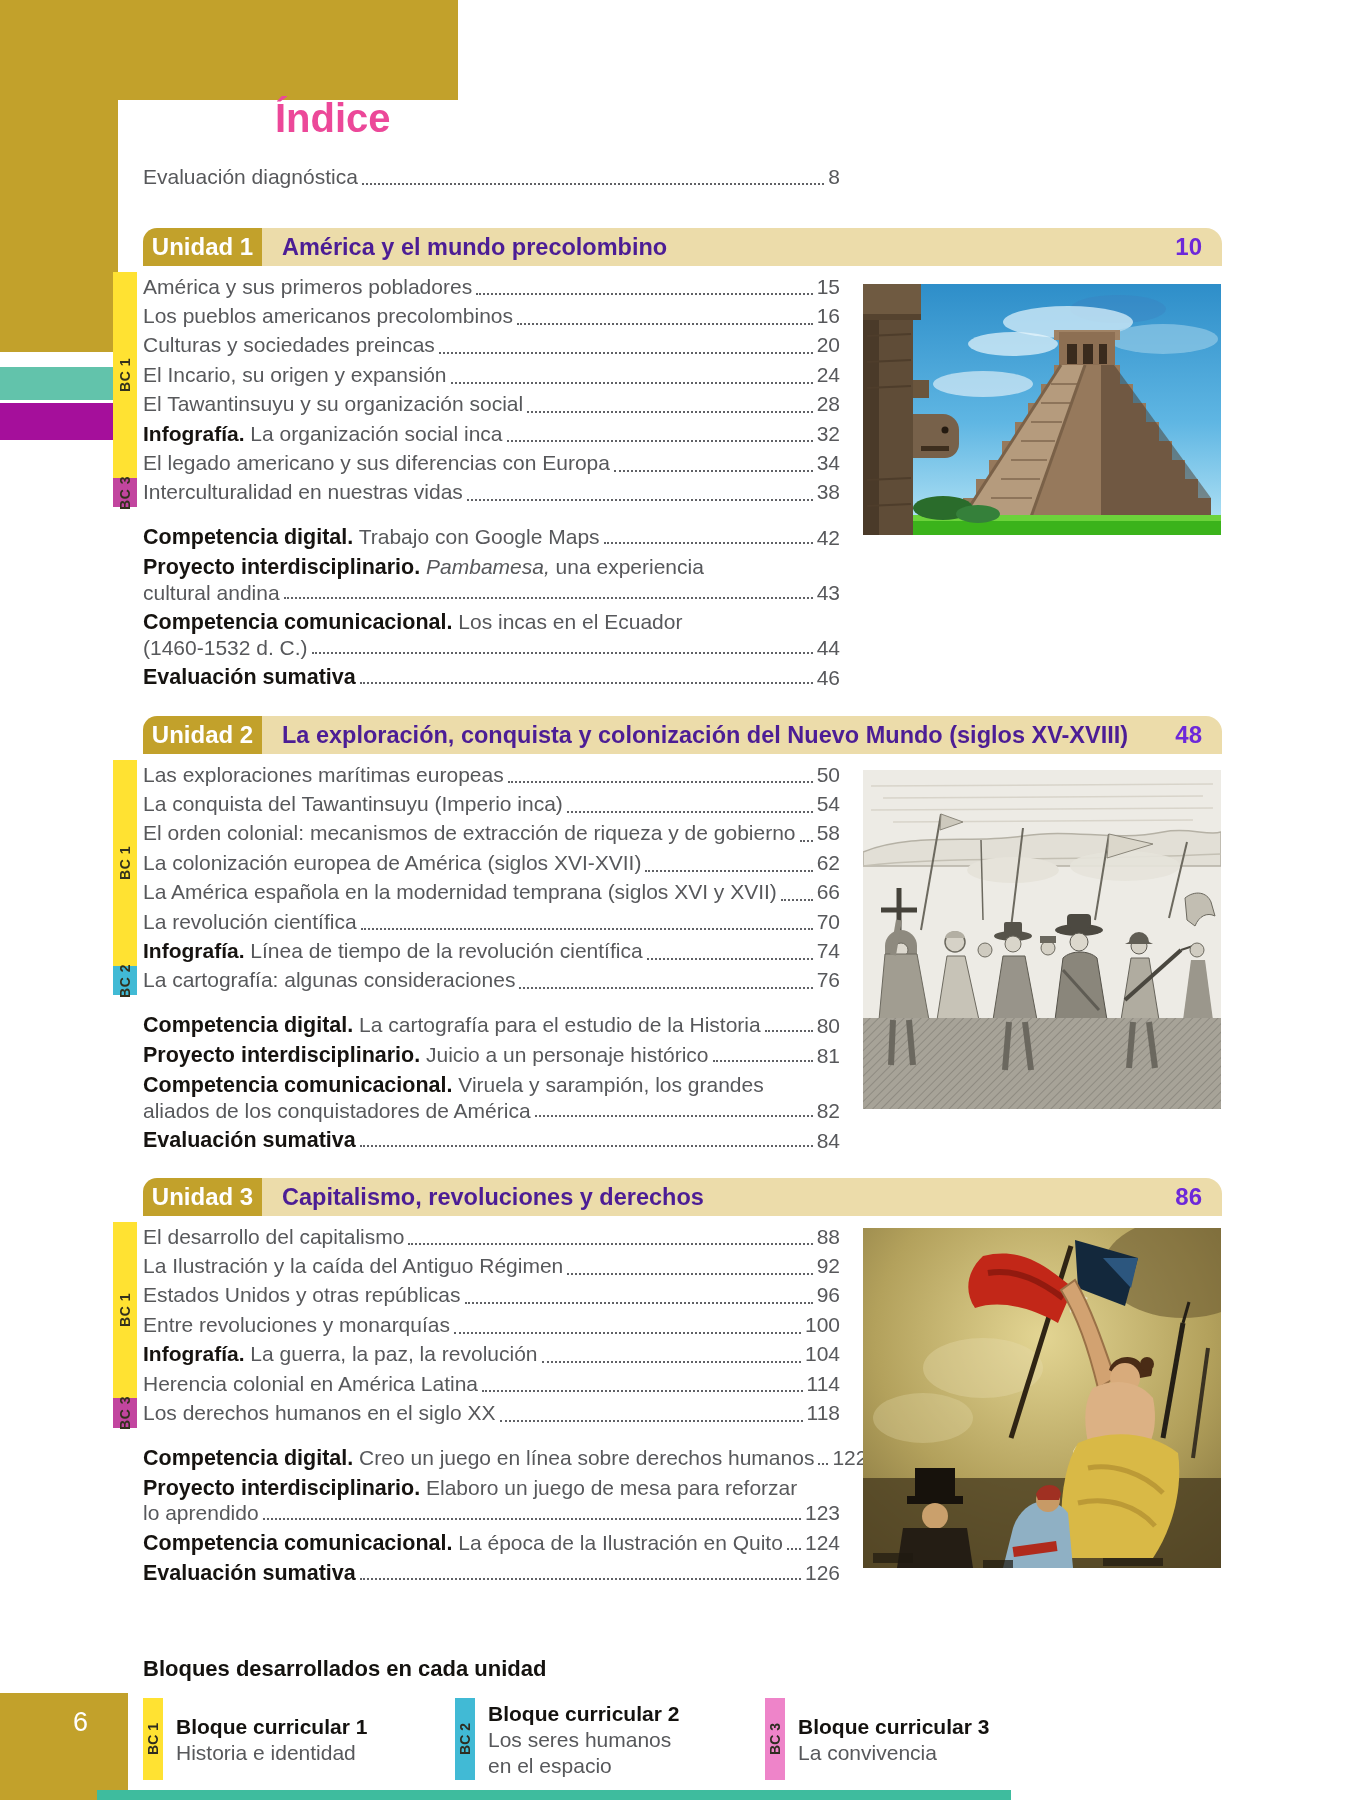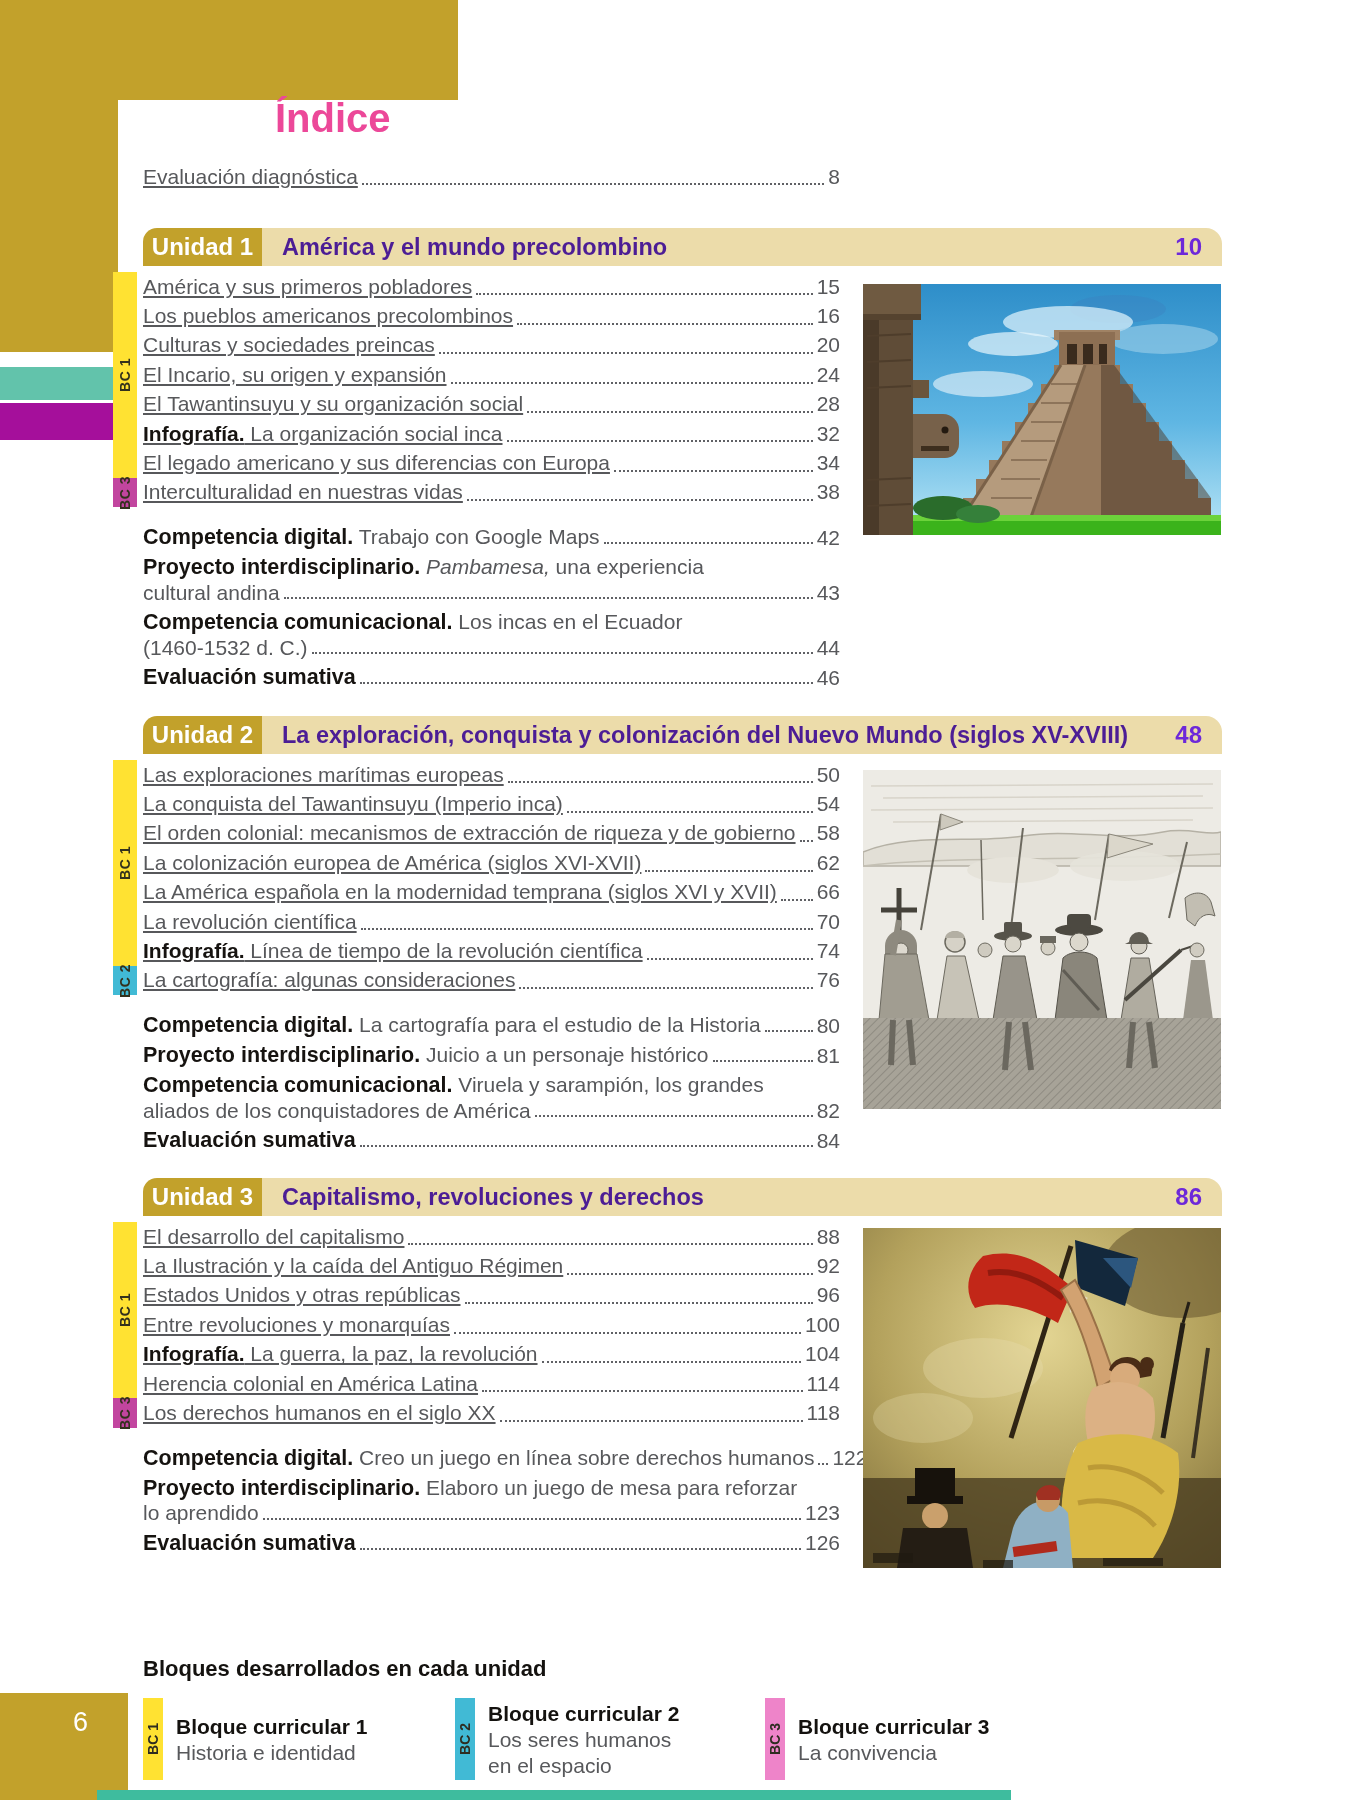--- a/index.html
+++ b/index.html
@@ -31,21 +31,21 @@
   .hbar .ht{font-weight:700;font-size:23.5px;color:#4c1d95;white-space:nowrap;}
   .hbar .hp{margin-left:auto;font-weight:700;font-size:24px;color:#6d28d9;}
   .unit-body{position:relative;margin-top:6px;width:697px;}
 
   .bc-rail{position:absolute;left:-30px;top:0;width:24px;}
   .band{position:absolute;left:0;width:24px;display:flex;align-items:center;justify-content:center;}
   .bc-label{writing-mode:vertical-rl;transform:rotate(180deg);font-size:14px;font-weight:700;
             color:#33311c;letter-spacing:.5px;white-space:nowrap;}
 
   .row{height:29.4px;display:flex;align-items:center;font-size:21px;color:#57585b;}
-  .row .t{white-space:nowrap;text-decoration:underline;}
+  .row .t{white-space:nowrap;}
   .row b,.line b{color:#161310;font-weight:700;}
   .leader{flex:1;border-bottom:2.4px dotted #606165;margin:0 4px;align-self:flex-end;
           margin-bottom:6px;min-width:10px;}
   .num{color:#57585b;}
 
   .acts{margin-top:18px;width:697px;}
   .act{margin-bottom:5px;}
   .line{min-height:25px;display:flex;align-items:center;font-size:21px;color:#57585b;}
   .line .t{white-space:nowrap;}
   .line b{font-size:21.5px;}
@@ -481,20 +481,27 @@
           </div>
         </div>
         <div class="act">
           <div class="line">
             <span class="t"><b class="lead">Proyecto interdisciplinario.</b> Elaboro un juego de mesa para reforzar</span>
           </div>
           <div class="line">
             <span class="t">lo aprendido</span>
             <span class="leader"></span>
             <span class="num">123</span>
+          </div>
+        </div>
+        <div class="act">
+          <div class="line">
+            <span class="t"><b class="lead">Competencia comunicacional.</b> La época de la Ilustración en Quito </span>
+            <span class="leader"></span>
+            <span class="num">124</span>
           </div>
         </div>
         <div class="act">
           <div class="line">
             <span class="t"><b class="lead">Evaluación sumativa</b> </span>
             <span class="leader"></span>
             <span class="num">126</span>
           </div>
         </div>
       </div>

